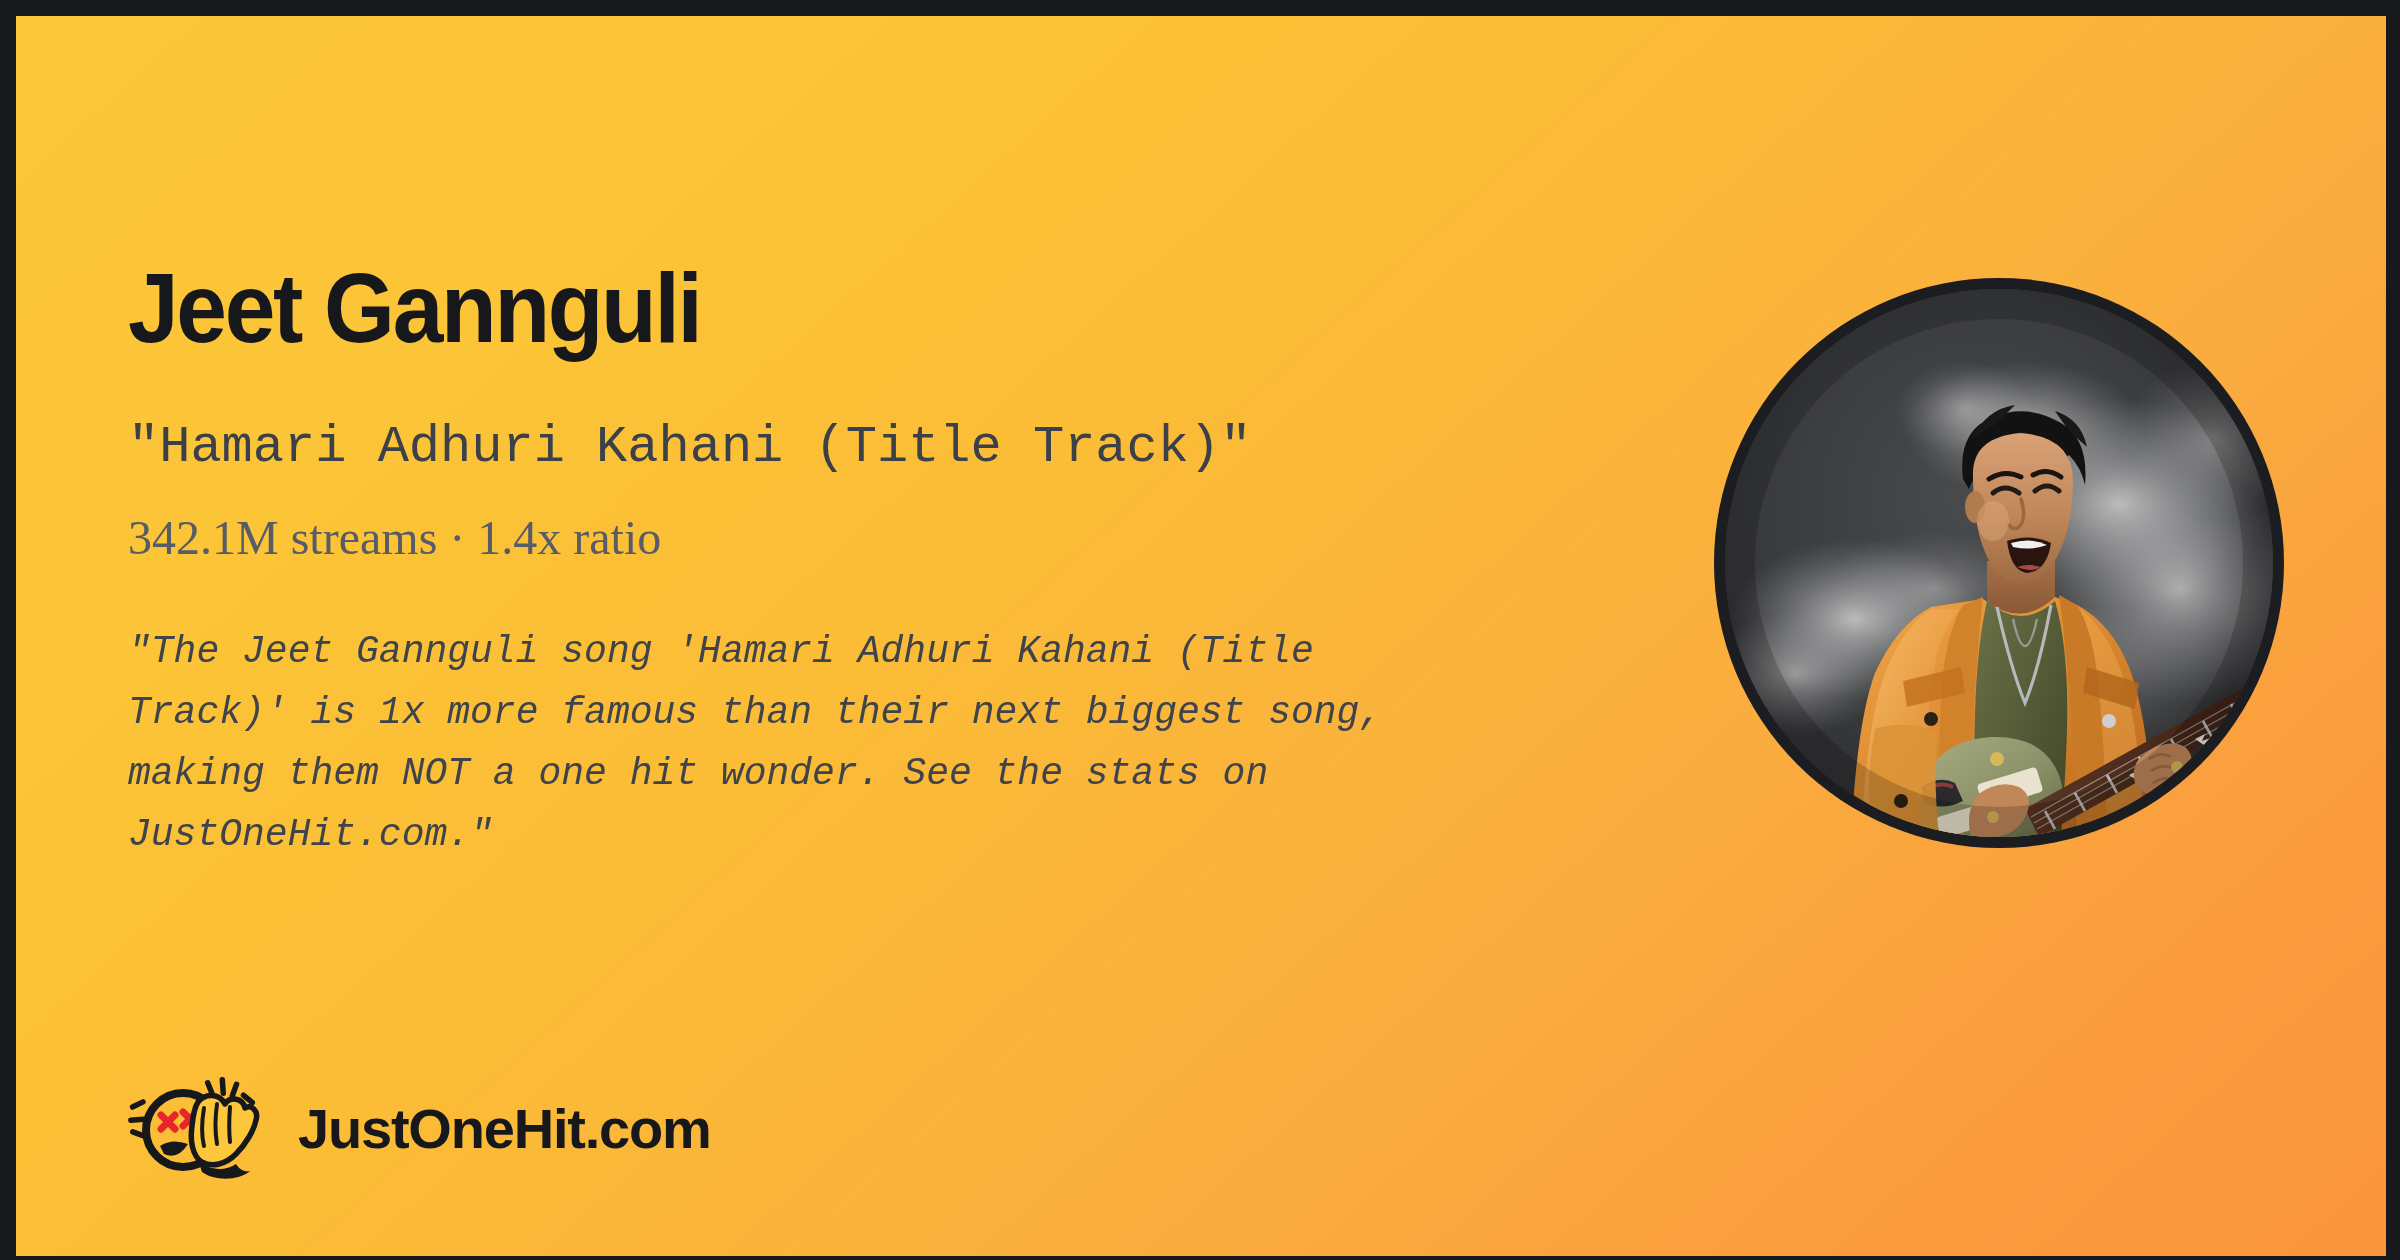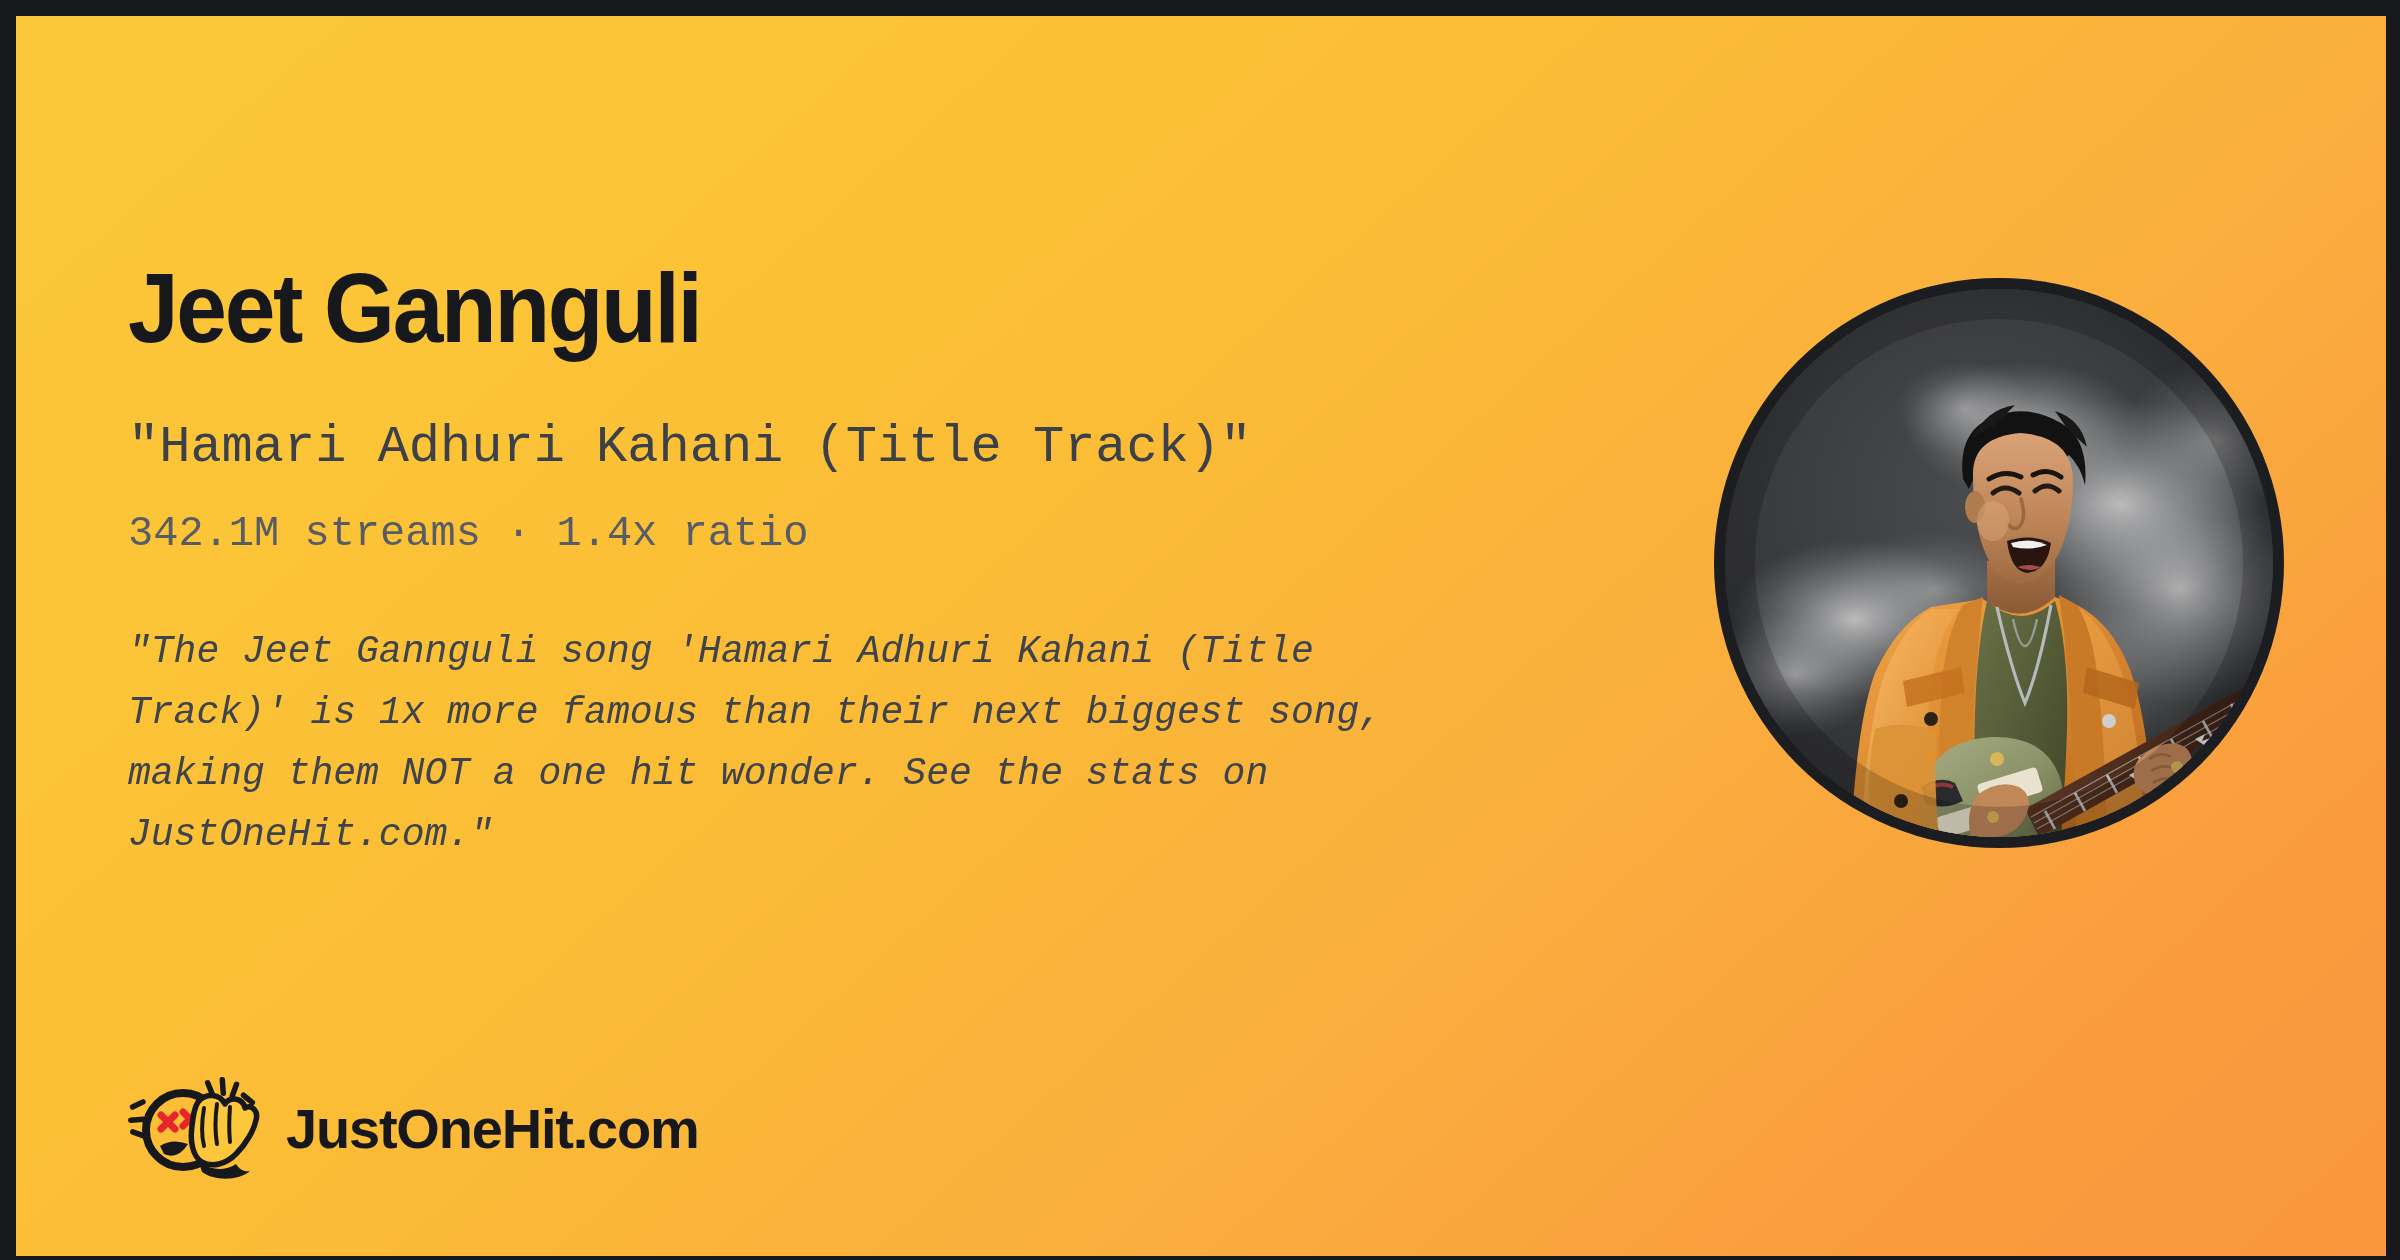--- a/index.html
+++ b/index.html
@@ -72,23 +72,23 @@
     font-size: 52px;
     line-height: 1.1;
     color: #3B4049;
     white-space: nowrap;
   }
 
   .stats-line {
     position: absolute;
     top: 494px;
     left: 0;
-    font-family: Liberation Mono, monospace;
+    font-family: Liberation Serif, serif;
     font-weight: 400;
-    font-size: 42px;
+    font-size: 48px;
     line-height: 1.15;
     color: #575C66;
     white-space: nowrap;
   }
 
   .blurb {
     position: absolute;
     top: 605px;
     left: 0;
     width: 1470px;
@@ -101,21 +101,21 @@
     white-space: pre-wrap;
   }
 
   
   .brand {
     position: absolute;
     left: 112px;
     top: 1058px;
     display: flex;
     align-items: center;
-    gap: 26px;
+    gap: 38px;
   }
 
   .brand-mark {
     width: 132px;
     height: 108px;
     display: block;
     flex: 0 0 auto;
   }
 
   .brand-text {

